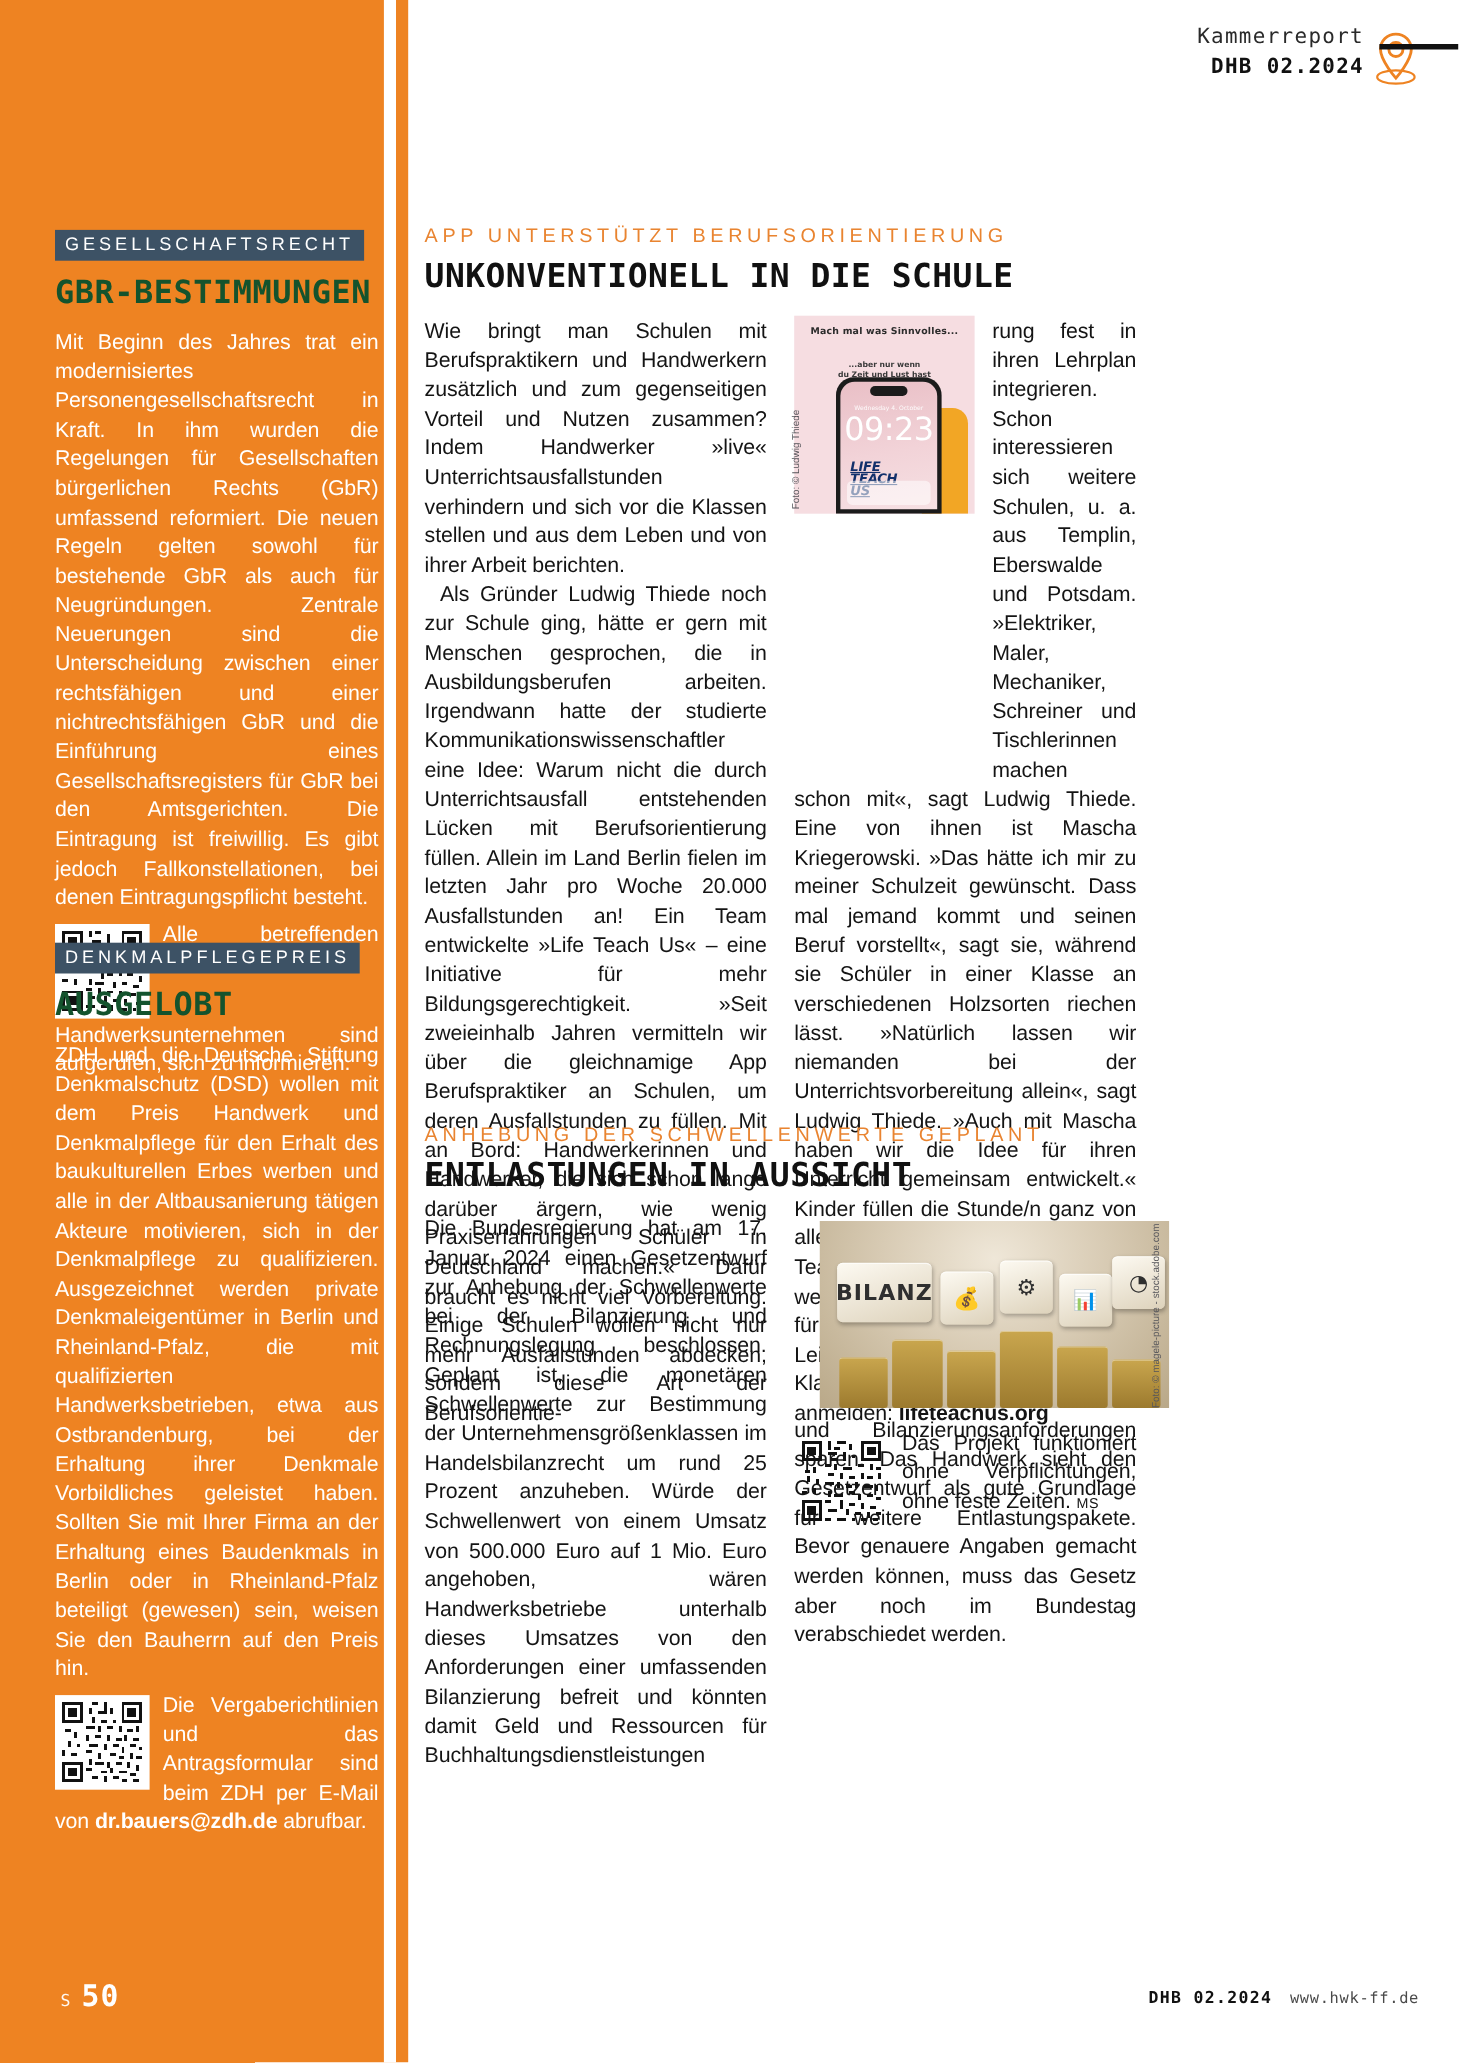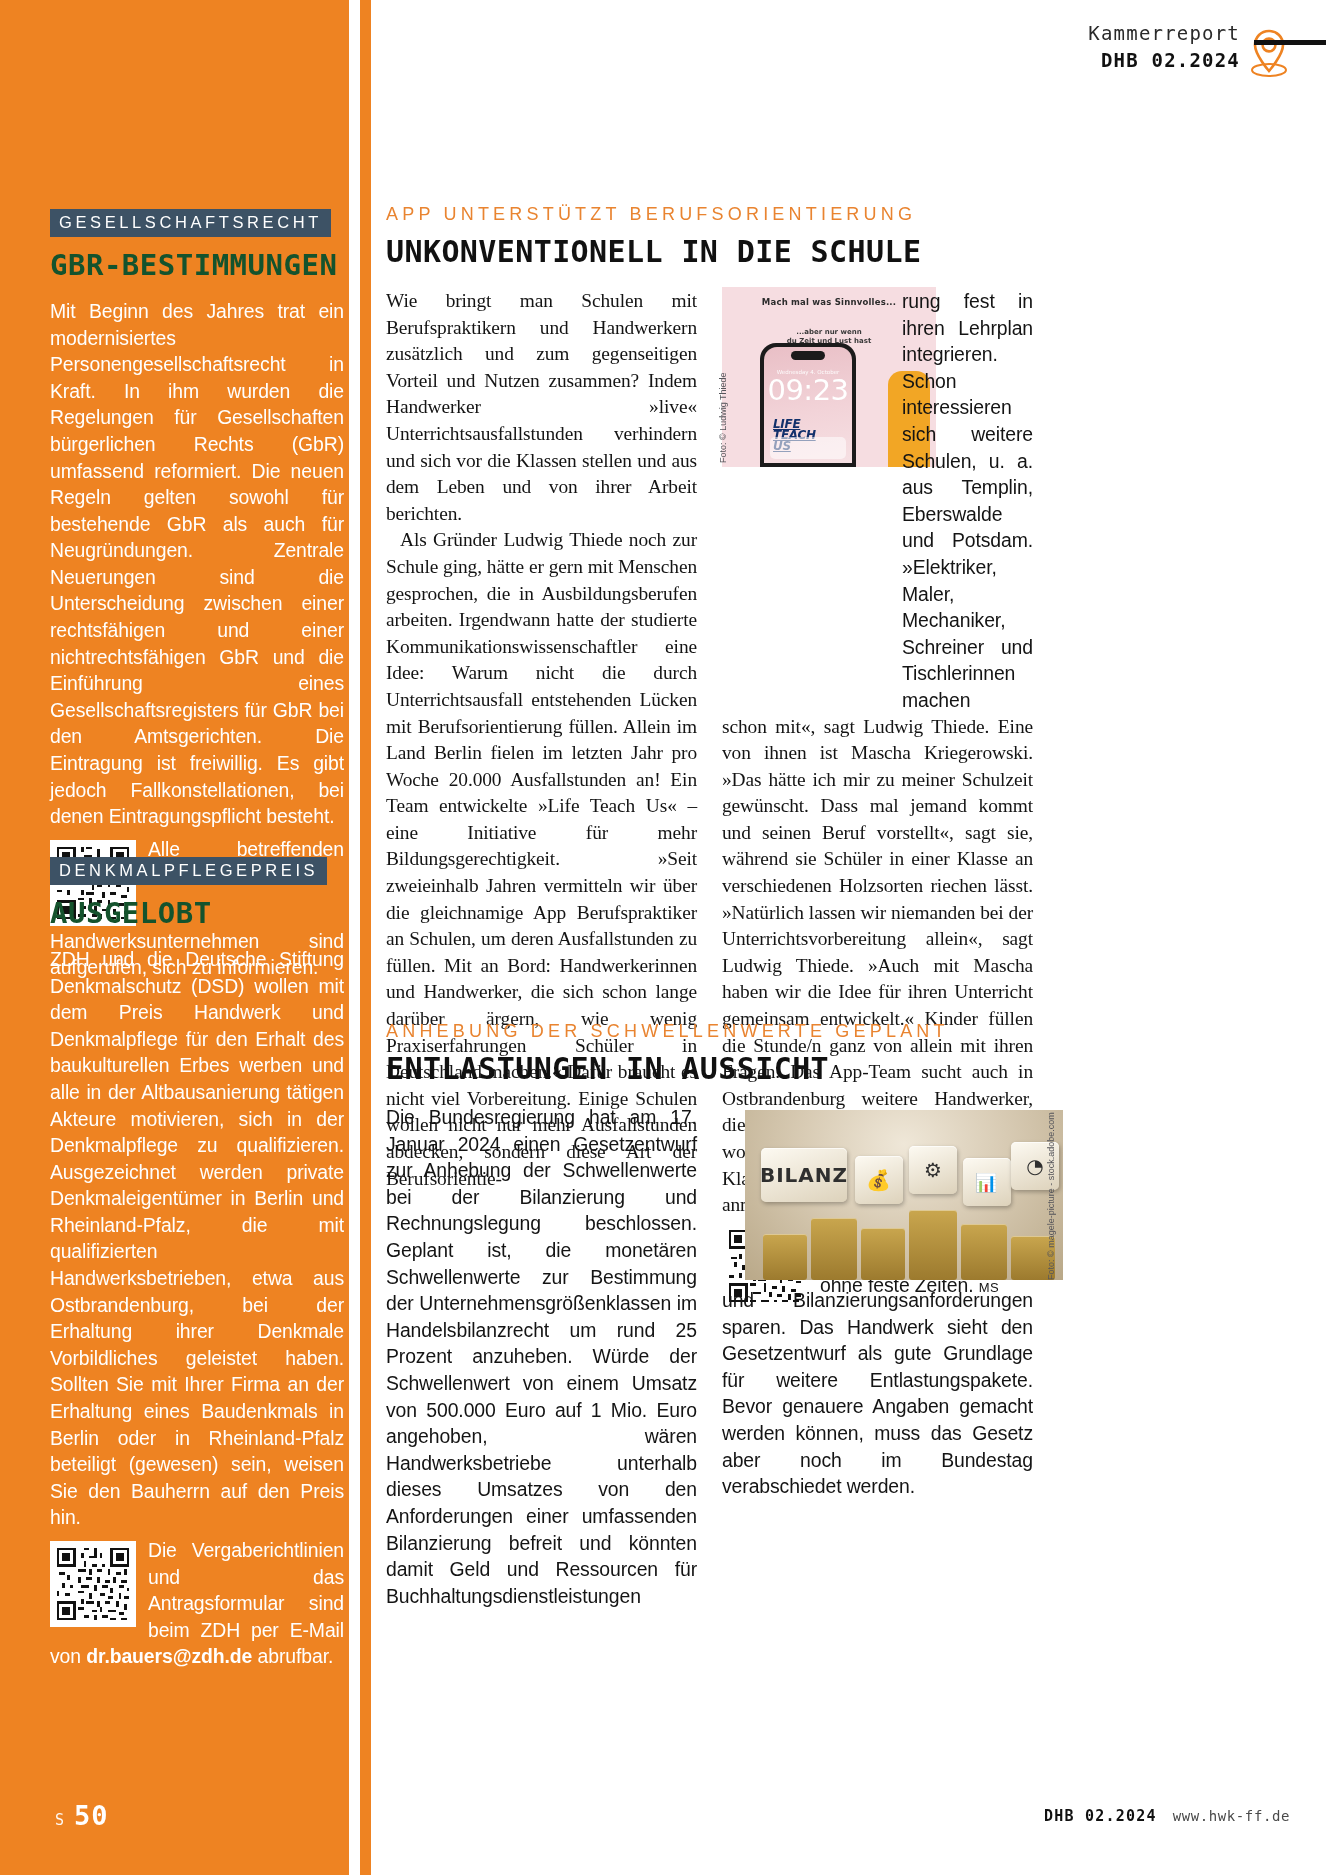--- a/index.html
+++ b/index.html
@@ -145,21 +145,20 @@
     color: #141414;
     font-family: "Liberation Sans Narrow", "Liberation Sans", sans-serif;
     font-size: 19.4px;
     line-height: 26.6px;
     text-align: justify;
     letter-spacing: -0.1px;
   }
   .body-black p,
   .body-white p {
     margin: 0;
-    font-family: Liberation Serif, serif;
   }
   .indent { text-indent: 14px; }
 
   
   .left-col {
     position: absolute;
     left: 50px;
     width: 294px;
   }
   #left-block-1 { top: 209px; }
@@ -198,21 +197,21 @@
   .phone-figure {
     position: absolute;
     left: 722px;
     top: 287px;
     width: 180px;
     height: 180px;
   }
   .phone-img {
     position: absolute;
     left: 0; top: 0;
-    width: 214px; height: 180px;
+    width: 164px; height: 180px;
     background: #f6dde1;
     overflow: hidden;
   }
   .phone-cap-top {
     position: absolute;
     top: 10px; left: 0; right: 0;
     text-align: center;
     font-family: "DejaVu Sans", sans-serif;
     font-size: 8.5px;
     font-weight: bold;

